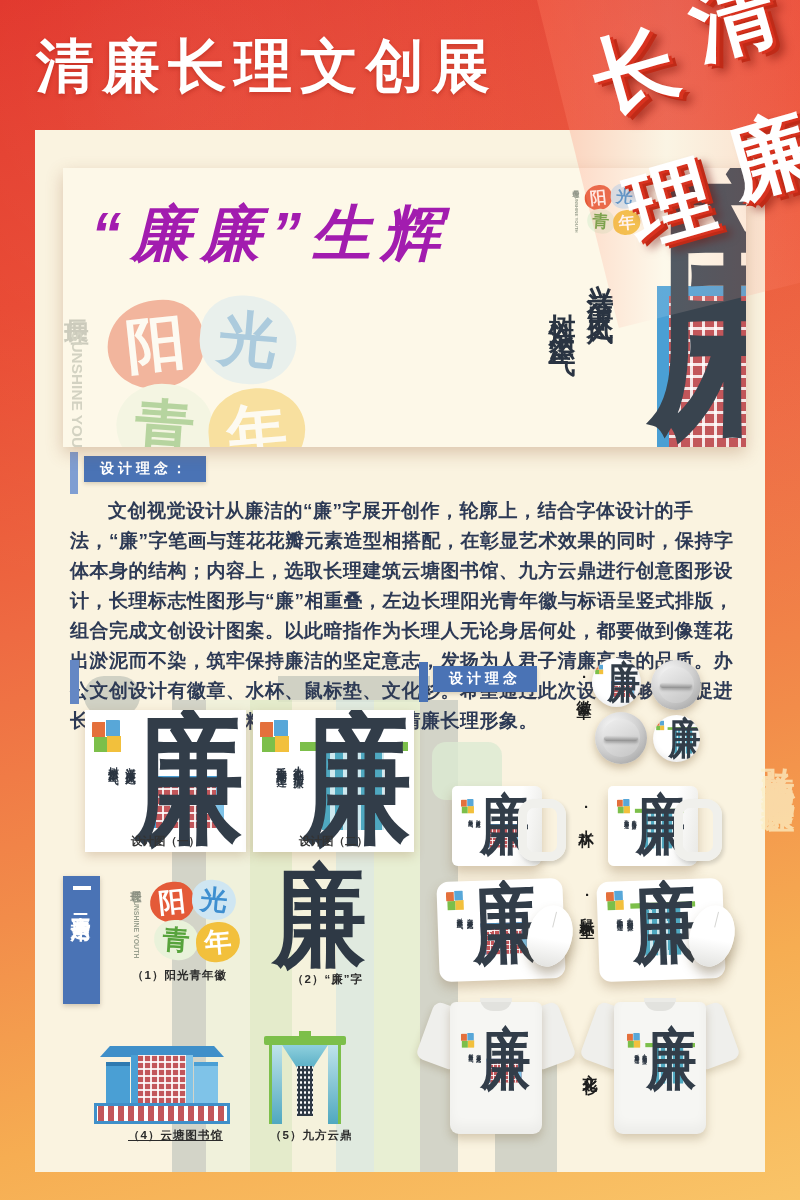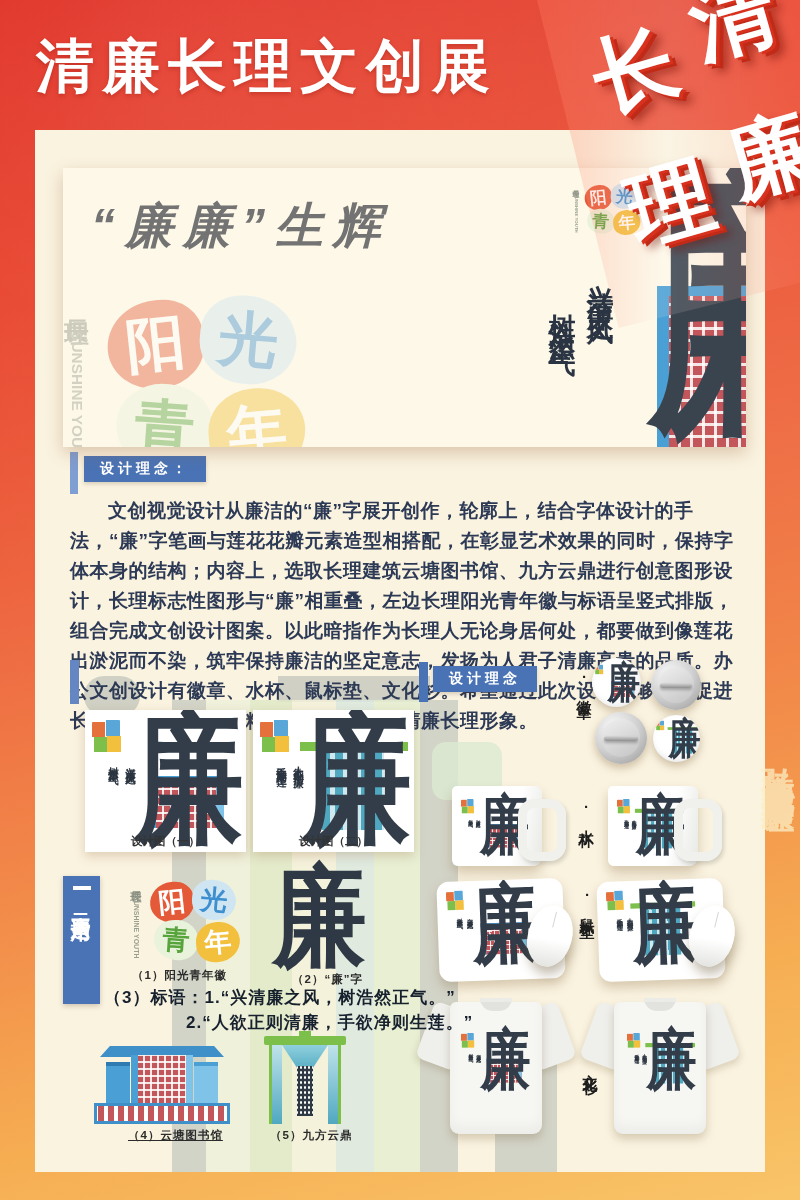--- a/index.html
+++ b/index.html
@@ -28,22 +28,22 @@
 
   
   .panel { position:absolute; left:35px; top:130px; width:730px; height:1042px; background:#faf3e0; z-index:1; }
 
   
   .sil { position:absolute; z-index:2; opacity:.8; }
 
   
   .hero { position:absolute; left:63px; top:168px; width:683px; height:279px; background:#fdf8e8;
     box-shadow:0 6px 16px rgba(150,90,50,.30); z-index:5; overflow:hidden; }
-  .hero-title { position:absolute; left:28px; top:26px; font-size:48px; font-weight:900;
-    color:#737373; letter-spacing:10px; font-style:italic; }
+  .hero-title { position:absolute; left:28px; top:26px; font-size:60px; font-weight:900;
+    color:#a21caf; letter-spacing:10px; font-style:italic; }
   .hero-sub { position:absolute; left:234px; top:150px; font-size:30px; font-weight:800;
     color:#17202c; letter-spacing:5px; font-style:italic; }
   .v-cal { writing-mode:vertical-rl; text-orientation:upright; color:#2a3442; font-weight:800; }
   .hero-sloA { position:absolute; left:519px; top:94px; font-size:27px; letter-spacing:9px; }
   .hero-sloB { position:absolute; left:481px; top:124px; font-size:27px; letter-spacing:9px; }
   .hero-glyph { position:absolute; left:585px; top:-8px; font-size:175px; line-height:1; font-weight:900;
     color:#39444f; transform:scale(1.05,1.62); transform-origin:top left; z-index:2; }
   .hero-bld { position:absolute; left:594px; top:118px; width:104px; height:161px; z-index:1;
     background-color:#c2565a;
     background-image:repeating-linear-gradient(0deg, transparent 0 9px, rgba(255,255,255,.85) 9px 12px),
@@ -368,22 +368,20 @@
     <span class="sy-chars">
       <span class="sy-c sy-c1">阳</span>
       <span class="sy-c sy-c2">光</span>
       <span class="sy-c sy-c3">青</span>
       <span class="sy-c sy-c4">年</span>
     </span>
   </div>
   <div class="el-caption" style="left:132px;top:968px;">（1）阳光青年徽</div>
   <div class="el2-glyph">廉</div>
   <div class="el-caption" style="left:292px;top:972px;">（2）“廉”字</div>
-  <div class="el3-line" style="left:104px;top:986px;">（3）标语：1.“兴清廉之风，树浩然正气。”</div>
-  <div class="el3-line" style="left:186px;top:1011px;">2.“人欲正则清廉，手欲净则生莲。”</div>
 
   <div class="lib">
     <div class="roof"></div>
     <div class="wing-l"></div>
     <div class="wing-r"></div>
     <div class="core"></div>
     <div class="base"></div>
   </div>
   <div class="el-caption" style="left:128px;top:1128px;text-decoration:underline;">（4）云塘图书馆</div>
 

